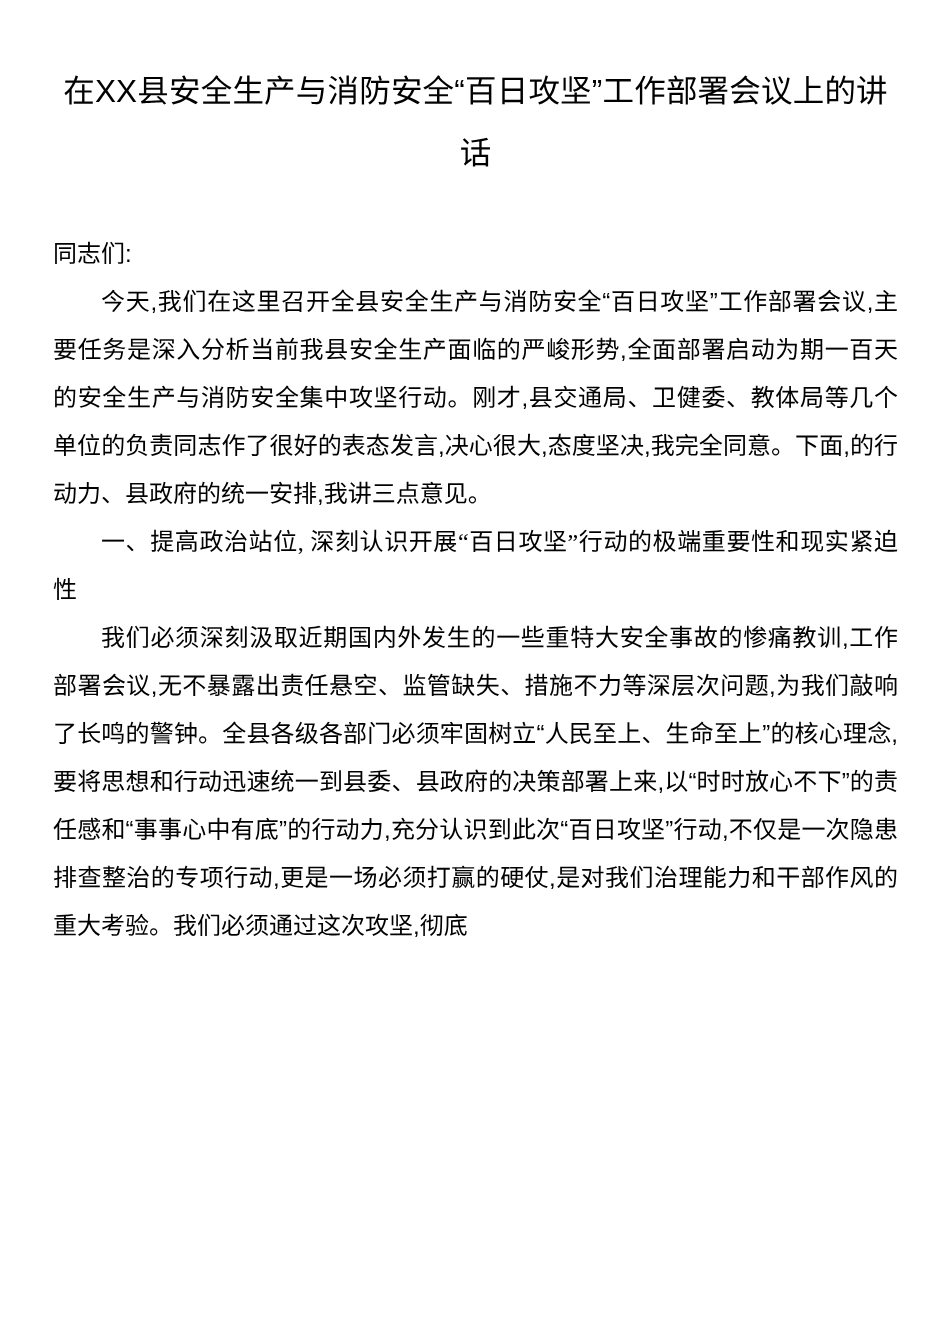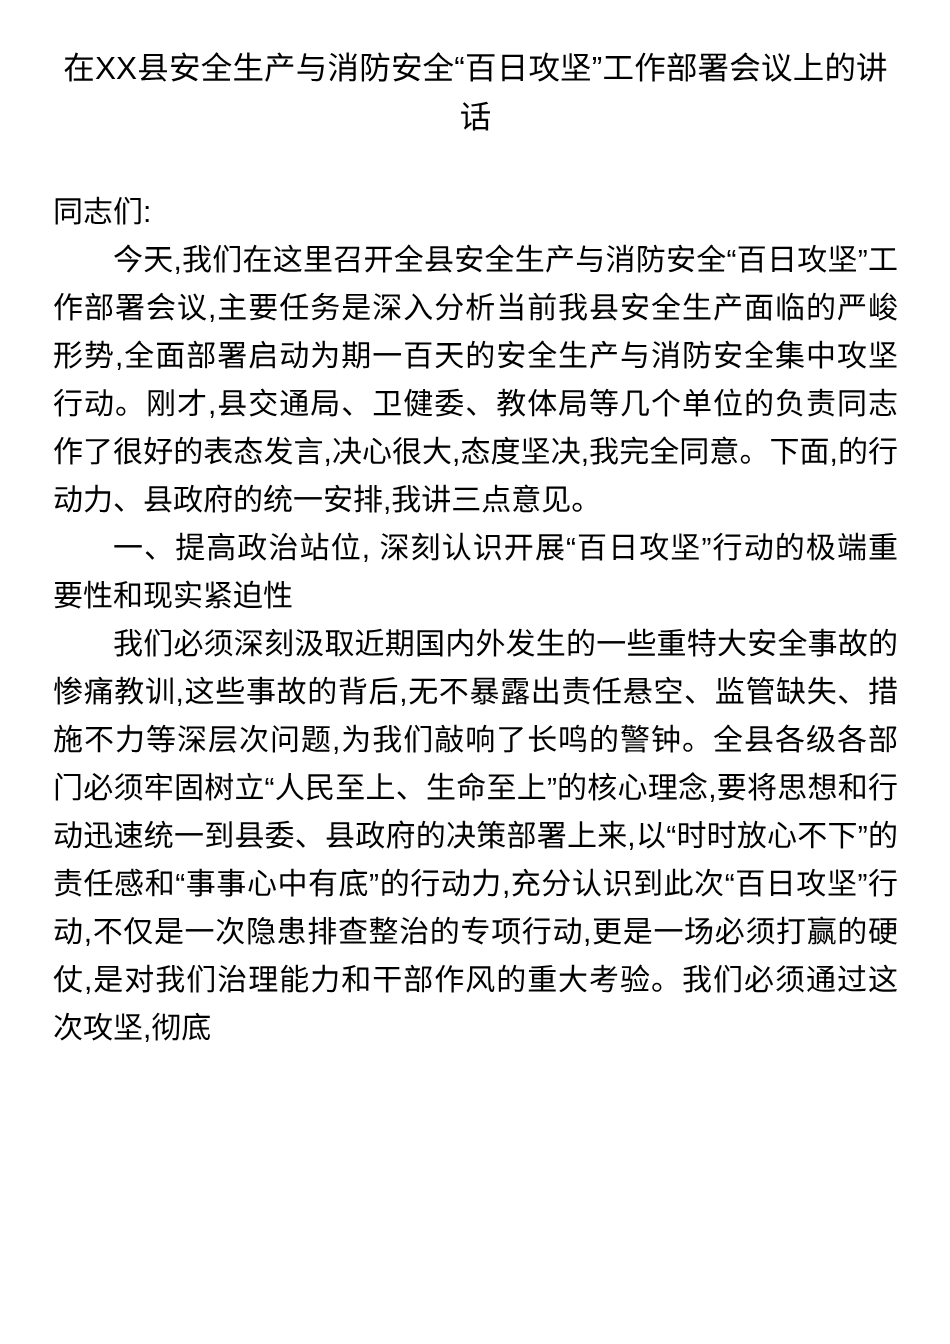--- a/index.html
+++ b/index.html
@@ -27,74 +27,75 @@
   .page-inner {
     position: absolute;
     left: 53px;
     top: 0;
     width: 845px;
   }
 
   
   .doc-title {
     margin: 0;
-    padding-top: 44px;
+    padding-top: 60px;
     font-size: 31.5px;
     font-weight: 500;
-    line-height: 49px;
+    line-height: 62px;
     text-align: center;
     letter-spacing: 0.2px;
     color: #000000;
     word-break: break-all;
   }
 
   
   .body-block {
     margin-top: 46px;
   }
 
   .para {
     margin: 0;
-    font-size: 30px;
+    font-size: 24px;
     font-weight: 400;
     line-height: 48px;
     text-align: justify;
     text-justify: inter-ideograph;
     word-break: break-all;
     color: #000000;
     letter-spacing: 0px;
   }
 
   .para.indent {
     text-indent: 2em;
   }
 
   .para.salutation {
     text-indent: 0;
   }
 
   .para.section-heading {
     text-indent: 2em;
     font-weight: 500;
+    font-family: Liberation Serif, serif;
   }
 </style>
 </head>
 <body>
 
 <div class="page">
   <div class="page-inner">
 
     <h1 class="doc-title">在XX县安全生产与消防安全“百日攻坚”工作部署会议上的讲话</h1>
 
     <div class="body-block">
 
       <p class="para salutation">同志们:</p>
 
       <p class="para indent">今天,我们在这里召开全县安全生产与消防安全“百日攻坚”工作部署会议,主要任务是深入分析当前我县安全生产面临的严峻形势,全面部署启动为期一百天的安全生产与消防安全集中攻坚行动。刚才,县交通局、卫健委、教体局等几个单位的负责同志作了很好的表态发言,决心很大,态度坚决,我完全同意。下面,的行动力、县政府的统一安排,我讲三点意见。</p>
 
       <p class="para section-heading">一、提高政治站位, 深刻认识开展“百日攻坚”行动的极端重要性和现实紧迫性</p>
 
 
-      <p class="para indent">我们必须深刻汲取近期国内外发生的一些重特大安全事故的惨痛教训,这些事故的背后,无不暴露出责任悬空、监管缺失、措施不力等深层次问题,为我们敲响了长鸣的警钟。全县各级各部门必须牢固树立“人民至上、生命至上”的核心理念,要将思想和行动迅速统一到县委、县政府的决策部署上来,以“时时放心不下”的责任感和“事事心中有底”的行动力,充分认识到此次“百日攻坚”行动,不仅是一次隐患排查整治的专项行动,更是一场必须打赢的硬仗,是对我们治理能力和干部作风的重大考验。我们必须通过这次攻坚,彻底</p>
+      <p class="para indent">我们必须深刻汲取近期国内外发生的一些重特大安全事故的惨痛教训,工作部署会议,无不暴露出责任悬空、监管缺失、措施不力等深层次问题,为我们敲响了长鸣的警钟。全县各级各部门必须牢固树立“人民至上、生命至上”的核心理念,要将思想和行动迅速统一到县委、县政府的决策部署上来,以“时时放心不下”的责任感和“事事心中有底”的行动力,充分认识到此次“百日攻坚”行动,不仅是一次隐患排查整治的专项行动,更是一场必须打赢的硬仗,是对我们治理能力和干部作风的重大考验。我们必须通过这次攻坚,彻底</p>
 
     </div>
   </div>
 </div>
 
 </body></html>

